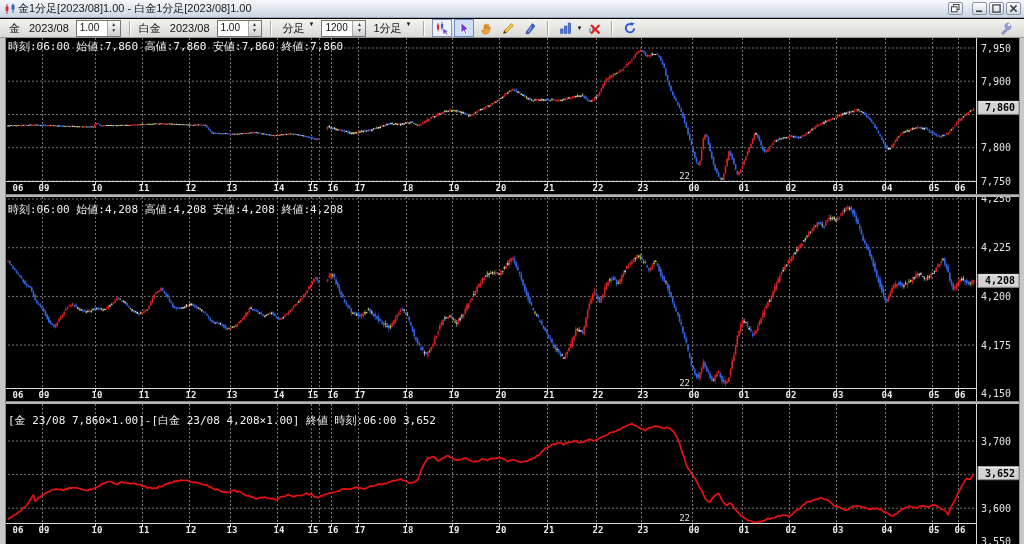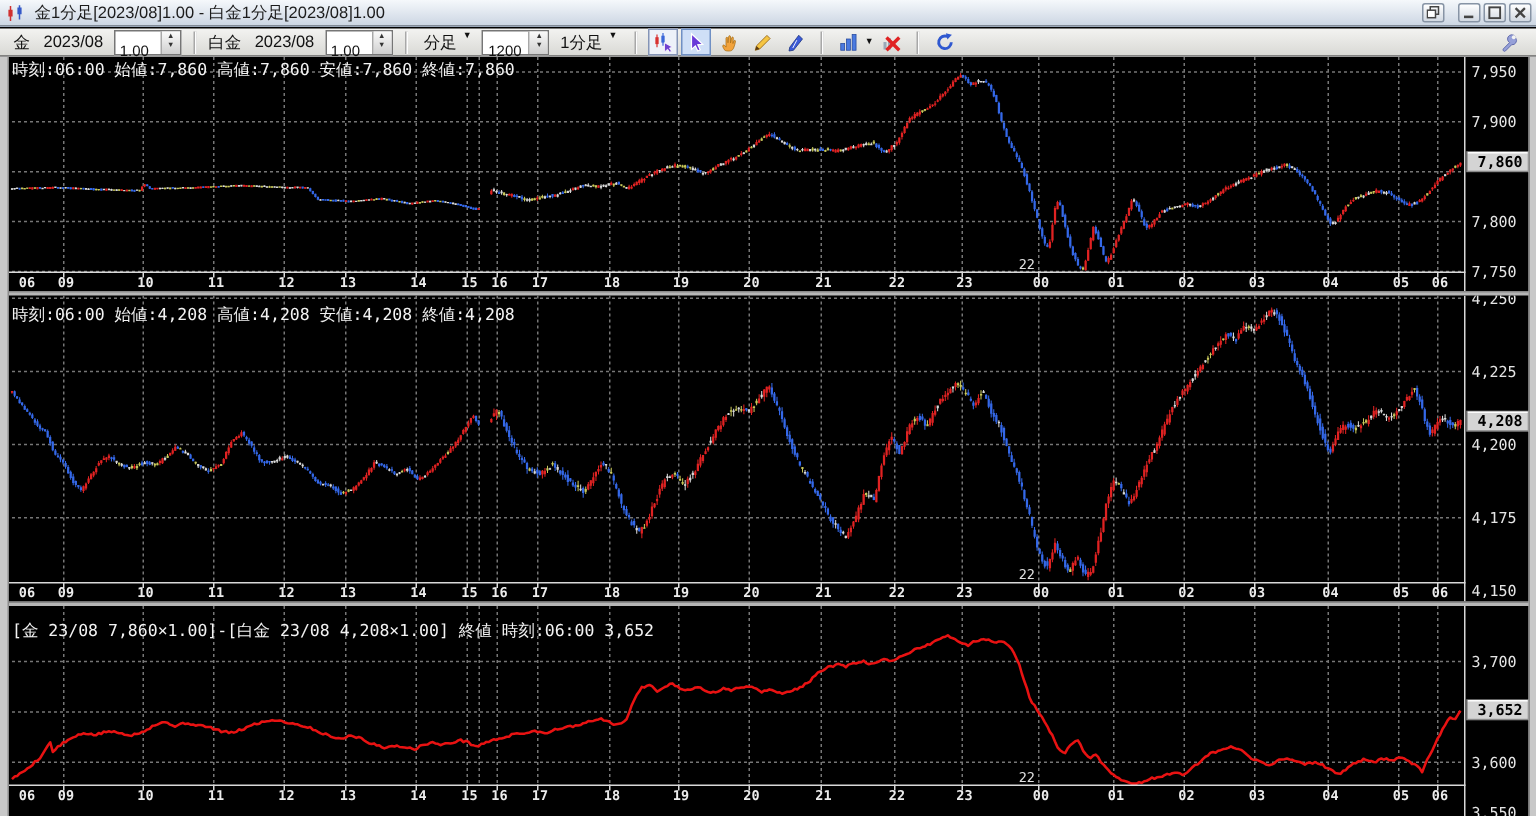--- a/index.html
+++ b/index.html
@@ -2,33 +2,33 @@
 <html><head>
 <meta charset="utf-8">
 <style>
   html,body{margin:0;padding:0;background:#6b6b6b;}
   .window{position:relative;width:1024px;height:544px;overflow:hidden;background:#000;
           font-family:"Liberation Sans",sans-serif;}
   .titlebar{position:absolute;top:0;left:0;width:1024px;height:18px;
             background:linear-gradient(#f5f8fb,#ccd6e3);border-bottom:1px solid #9aa7b8;
             display:flex;align-items:center;box-sizing:border-box;}
   .app-icon{width:14px;height:12px;margin-left:4px;display:inline-flex;}
-  .title{font-size:11px;color:#1c1c1c;margin-left:5px;white-space:nowrap;}
+  .title{font-size:11px;color:#1c1c1c;white-space:nowrap;}
   .winbtns{position:absolute;right:3px;top:2px;display:flex;gap:2px;align-items:center;}
   .wbtn{width:15px;height:13px;border:1px solid #8794a5;border-radius:2px;padding:0;
         background:linear-gradient(#ffffff,#d2d9e2);display:flex;align-items:center;justify-content:center;}
   .wbtn.float{margin-right:7px;}
   .toolbar{position:absolute;top:19px;left:0;width:1024px;height:19px;
            background:linear-gradient(#f3f3f1,#d9d9d5);border-bottom:1px solid #979797;
            display:flex;align-items:center;font-size:11px;color:#111;
            padding-left:7px;box-sizing:border-box;}
   .tlabel{margin:0 4px 0 2px;}
   .tmonth{margin:4px 5px;letter-spacing:0;}
   .spin{display:inline-flex;height:15px;border:1px solid #767676;background:#fff;margin:0 2px;}
-  .spinval{min-width:25px;font-size:10px;padding:8px 2px 0 3px;}
+  .spinval{min-width:25px;font-size:10px;padding:1px 2px 0 3px;}
   .spinbtns{display:flex;flex-direction:column;width:12px;border-left:1px solid #a8a8a8;
             background:linear-gradient(#fafafa,#cfcfcf);}
   .sb{height:6.5px;font-size:5px;line-height:6.5px;text-align:center;color:#333;}
   .sep{width:1px;height:15px;background:#a8a8a8;border-right:1px solid #fdfdfd;margin:0 6px;}
   .combo{display:inline-flex;gap:4px;margin:0 5px;}
   .dd{font-size:6px;color:#111;}
   .tbtn{width:20px;height:18px;border:1px solid transparent;background:transparent;padding:1px;
         display:inline-flex;align-items:center;justify-content:center;margin:0 1px;}
   .tbtn.framed{border:1px solid #8494b6;background:#edf1f9;}
   .tbtn.selected{border:1px solid #7090c4;background:#cfdff7;}

